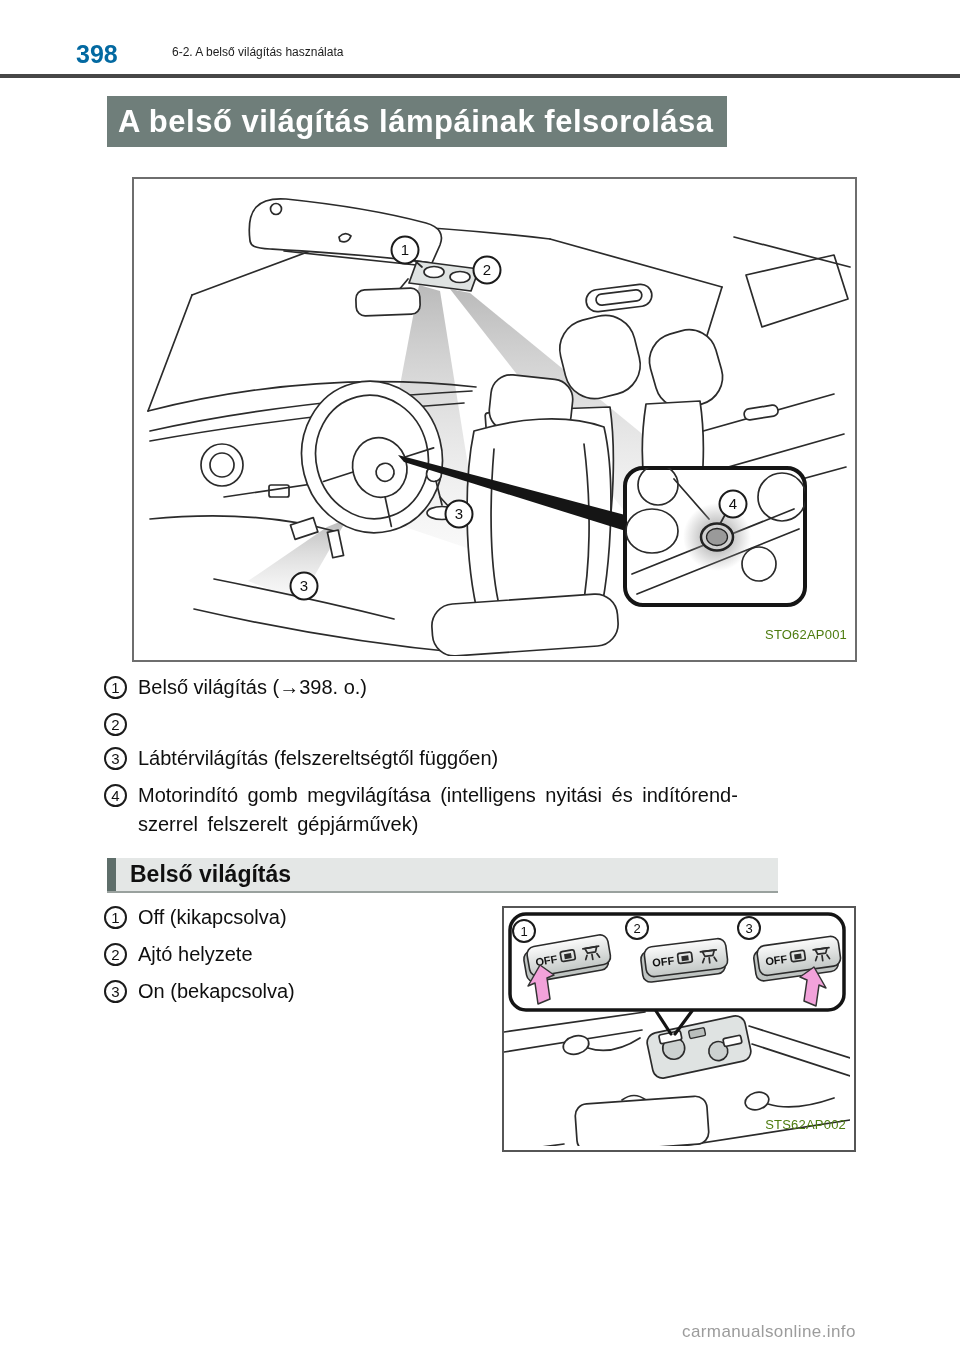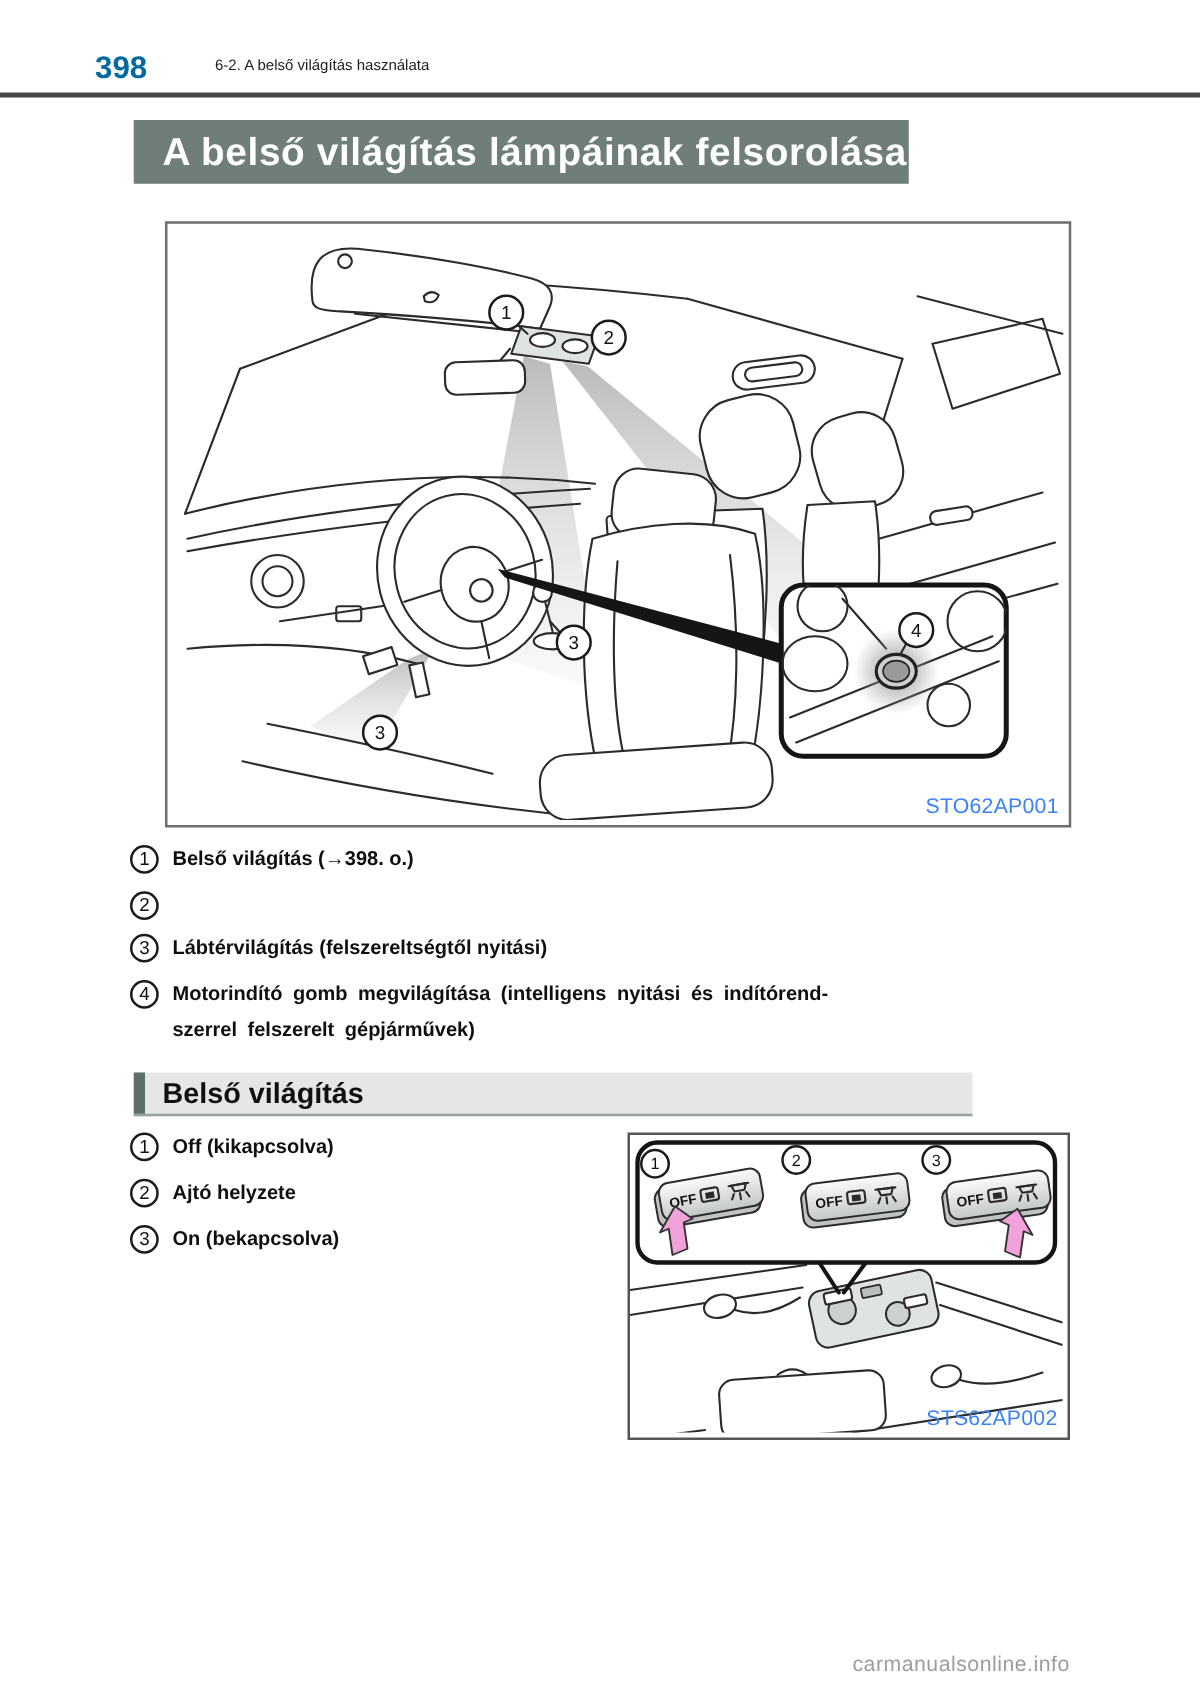--- a/index.html
+++ b/index.html
@@ -5,36 +5,36 @@
   html,body{margin:0;padding:0;background:#fff;}
   .page{
     position:relative;width:960px;height:1352px;background:#ffffff;
     font-family:"Liberation Sans", sans-serif;color:#111;overflow:hidden;
   }
   .page-number{position:absolute;left:76px;top:40px;font-size:25px;font-weight:700;color:#0369a1;}
   .chapter-header{position:absolute;left:172px;top:45px;font-size:12px;color:#1c1c1c;}
   .header-rule{position:absolute;left:0;top:74px;width:960px;height:4px;background:#474747;}
   .main-title{
     position:absolute;left:107px;top:96px;width:620px;height:51px;background:#6f7e7a;
-    color:#fff;font-size:31px;font-weight:700;line-height:51px;padding-left:23px;
+    color:#fff;font-size:31px;font-weight:700;line-height:51px;padding-left:11px;
     box-sizing:border-box;letter-spacing:.5px;white-space:nowrap;
   }
   .figure{position:absolute;background:#fff;}
   .fig1{left:132px;top:177px;width:721px;height:481px;border:2px solid #6e6e6e;}
   .fig2{left:502px;top:906px;width:350px;height:242px;border:2px solid #565656;}
-  .fig-code{position:absolute;right:8px;bottom:5px;font-size:17px;color:#3b82f6;letter-spacing:.2px;}
+  .fig-code{position:absolute;right:8px;bottom:18px;font-size:13px;color:#4d7c0f;letter-spacing:.2px;}
   .list{position:absolute;}
   .lamp-list{left:104px;top:673px;width:756px;}
   .onoff-list{left:104px;top:903px;width:390px;}
   .item{display:flex;gap:11px;margin-bottom:8px;align-items:flex-start;}
   .num{
     flex:0 0 auto;width:23px;height:23px;box-sizing:border-box;border:2px solid #1b1b1b;
     border-radius:50%;font-size:15px;line-height:19px;text-align:center;margin-top:3px;color:#111;
   }
-  .item-text{font-size:16px;line-height:29px;color:#0f0f0f;white-space:pre-line;font-weight:bold;}
+  .item-text{font-size:20px;line-height:29px;color:#0f0f0f;white-space:pre-line;}
   .lamp-list .item:nth-child(4) .item-text{word-spacing:4px;}
   .subheader{
     position:absolute;left:107px;top:858px;width:671px;height:35px;box-sizing:border-box;
     background:#e4e7e6;border-bottom:2px solid #99a19e;display:flex;align-items:stretch;
   }
   .subheader-accent{width:9px;background:#5e6e6a;}
   .subheader-title{font-size:23px;font-weight:700;color:#101010;line-height:33px;padding-left:14px;}
   .watermark{position:absolute;left:682px;top:1322px;font-size:17px;color:#9c9c9c;letter-spacing:.4px;}
   svg{display:block;}
   svg text{font-family:"Liberation Sans", sans-serif;fill:#111;}
@@ -198,21 +198,21 @@
   <div class="list lamp-list">
     <div class="item">
       <div class="num">1</div>
       <div class="item-text">Belső világítás (→398. o.)</div>
     </div>
     <div class="item">
       <div class="num">2</div>
     </div>
     <div class="item">
       <div class="num">3</div>
-      <div class="item-text">Lábtérvilágítás (felszereltségtől nyitási)</div>
+      <div class="item-text">Lábtérvilágítás (felszereltségtől függően)</div>
     </div>
     <div class="item">
       <div class="num">4</div>
       <div class="item-text">Motorindító gomb megvilágítása (intelligens nyitási és indítórend-
 szerrel felszerelt gépjárművek)</div>
     </div>
   </div>
 
   <div class="subheader">
     <div class="subheader-accent"></div>

